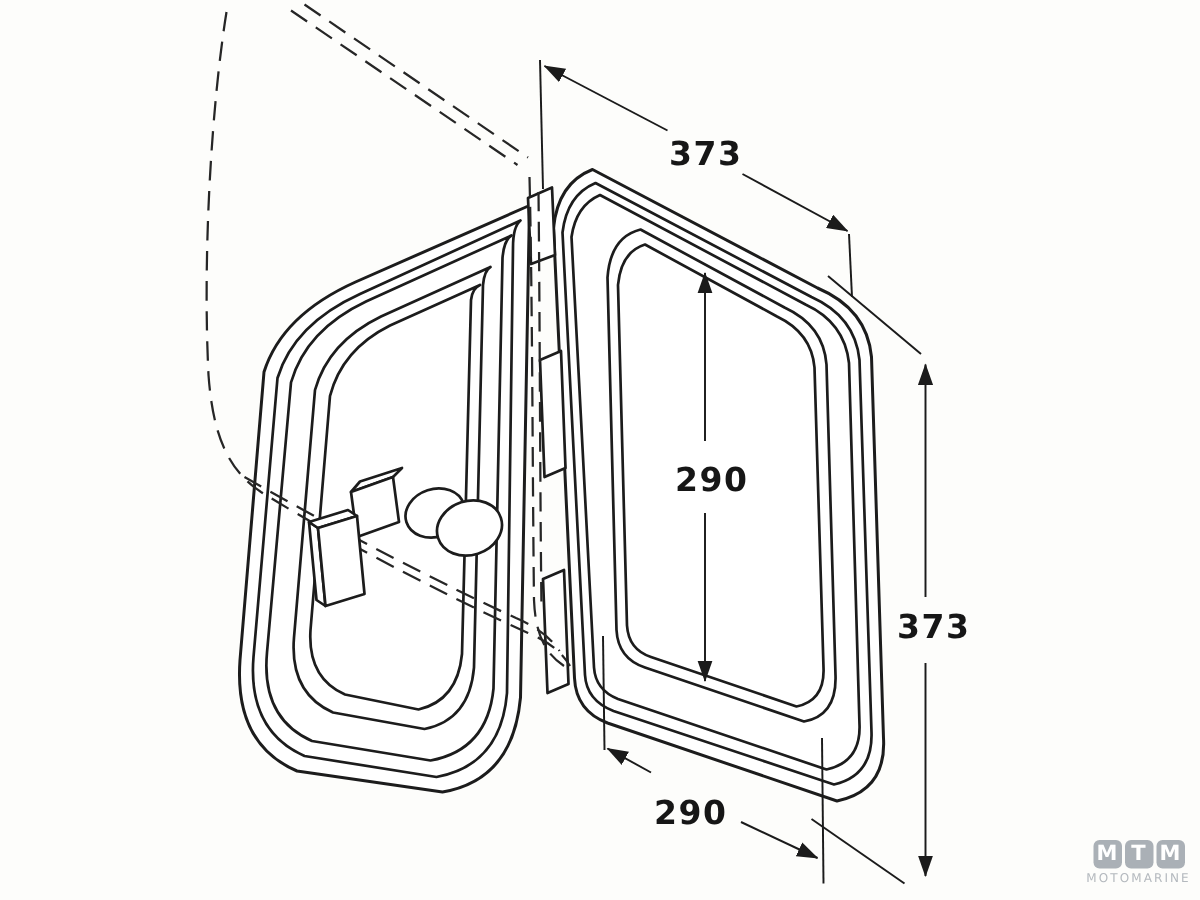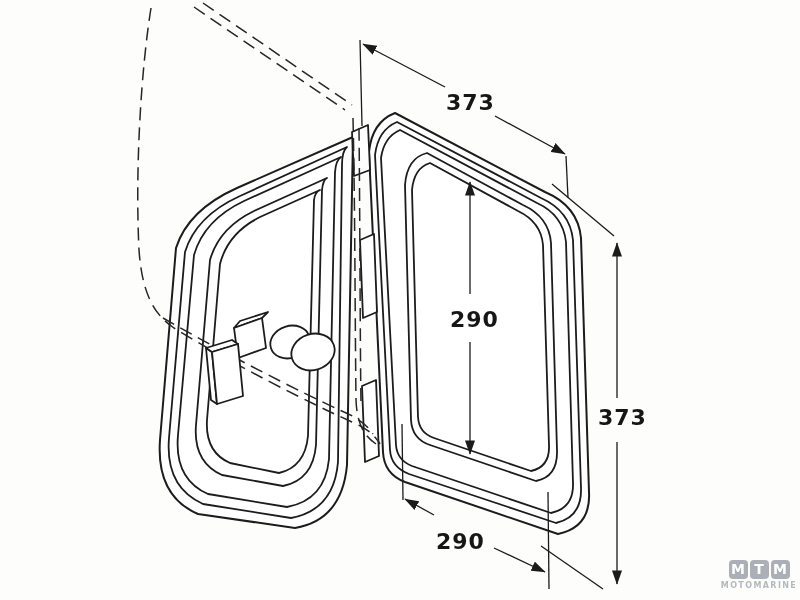--- a/index.html
+++ b/index.html
@@ -22,21 +22,21 @@
     display:flex;flex-direction:column;align-items:center;gap:2px;
     user-select:none;
   }
   .logo-row{display:flex;gap:2px;}
   .logo-tile{
     width:19px;height:19px;border-radius:4px;background:#aab0b6;
     color:#ffffff;font-weight:bold;font-size:14px;line-height:19px;
     text-align:center;
   }
   .logo-name{
-    color:#b4b9be;font-size:8px;letter-spacing:1.4px;font-weight:700;
+    color:#b4b9be;font-size:8px;letter-spacing:1.4px;font-weight:400;
     white-space:nowrap;
   }
 </style>
 </head>
 <body>
 
 <div class="stage">
 <svg width="800" height="600" viewBox="0 0 800 600">
   <defs>
     <marker id="arr" viewBox="0 0 10 7" refX="9.5" refY="3.5" markerWidth="11" markerHeight="8" orient="auto-start-reverse">

